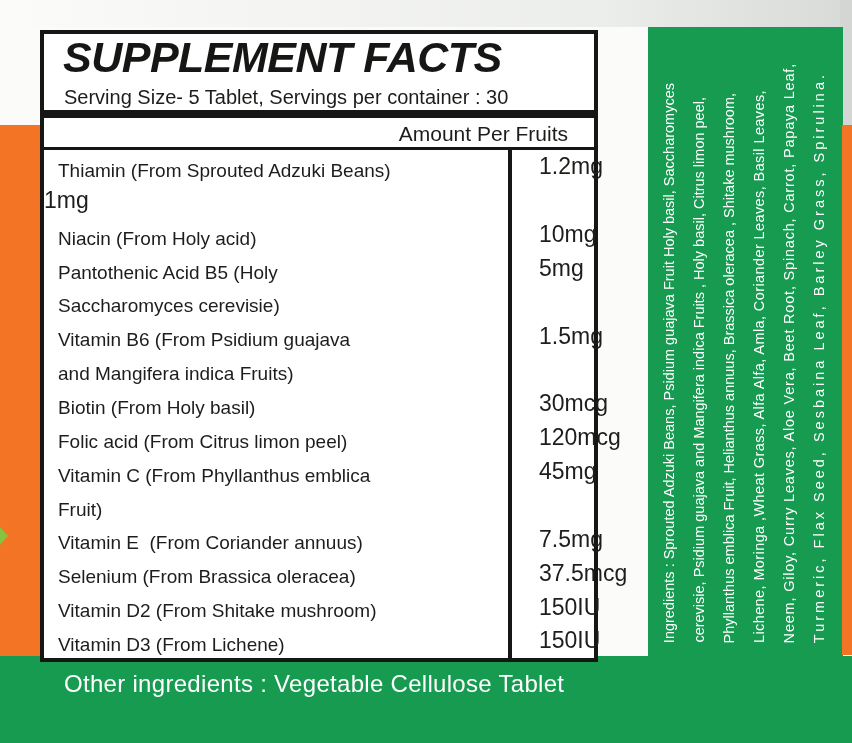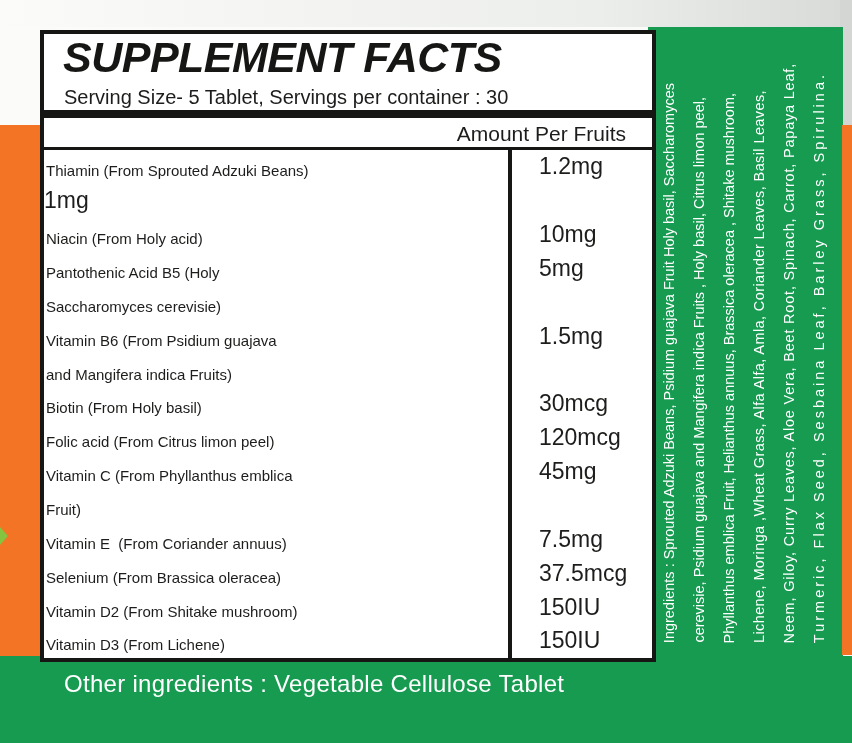--- a/index.html
+++ b/index.html
@@ -19,32 +19,32 @@
     background:linear-gradient(90deg, rgba(250,250,248,0) 0%, #eceeeb 70%, #d8dad7 100%);}
   .right-strip{position:absolute;left:840px;top:0;width:12px;height:125px;background:#d4d6d3;}
   .left-orange{position:absolute;left:0;top:125px;width:44px;height:535px;background:var(--orange);}
   .right-orange{position:absolute;left:842px;top:125px;width:10px;height:530px;background:var(--orange);}
   .green-side{position:absolute;left:648px;top:27px;width:195px;height:716px;background:var(--green);}
   .green-band{position:absolute;left:0;top:656px;width:852px;height:87px;background:var(--green);}
   .accent-arrow{position:absolute;left:0;top:527px;width:0;height:0;z-index:2;
     border-top:9px solid transparent;border-bottom:9px solid transparent;border-left:8px solid #84c441;}
 
   
-  .panel{position:absolute;left:40px;top:30px;width:616px;height:632px;box-sizing:border-box;
+  .panel{position:absolute;left:40px;top:30px;width:558px;height:632px;box-sizing:border-box;
     background:#ffffff;border:4.5px solid var(--ink);z-index:3;}
   .title{position:absolute;left:19px;top:0;font-size:43px;line-height:47px;font-weight:800;
     font-style:italic;letter-spacing:-0.5px;color:var(--ink);white-space:nowrap;}
   .serving{position:absolute;left:20px;top:52px;font-size:20px;color:var(--text);white-space:nowrap;}
   .rule-thick{position:absolute;left:0;right:0;top:76px;height:8px;background:var(--ink);}
   .aps{position:absolute;right:26px;top:88px;font-size:21px;color:var(--text);white-space:nowrap;}
   .rule-thin{position:absolute;left:0;right:0;top:113px;height:2.5px;background:var(--ink);}
   .vdivider{position:absolute;left:464px;top:115.5px;bottom:0;width:4px;background:var(--ink);}
   .table{position:absolute;left:0;right:0;top:116px;bottom:0;display:flex;flex-direction:column;}
   .row{flex:1;display:grid;grid-template-columns:495px 1fr;align-items:center;}
-  .nname{padding-left:2px;font-size:15px;color:var(--text);white-space:pre;margin-top:8px;}
+  .nname{padding-left:14px;font-size:19px;color:var(--text);white-space:pre;margin-top:8px;}
   .namount{font-size:23px;color:var(--text);white-space:pre;}
 
   
   .ingredients{position:absolute;left:654px;top:38px;height:605px;width:190px;z-index:4;
     display:flex;flex-direction:row;align-items:flex-end;}
   .ingline{writing-mode:vertical-rl;transform:rotate(180deg);font-size:14.5px;line-height:30px;
     color:#ffffff;white-space:nowrap;}
   .ingline:nth-of-type(4){letter-spacing:0.4px;}
   .ingline:nth-of-type(5){letter-spacing:0.8px;}
   .ingline:nth-of-type(6){letter-spacing:3px;}

